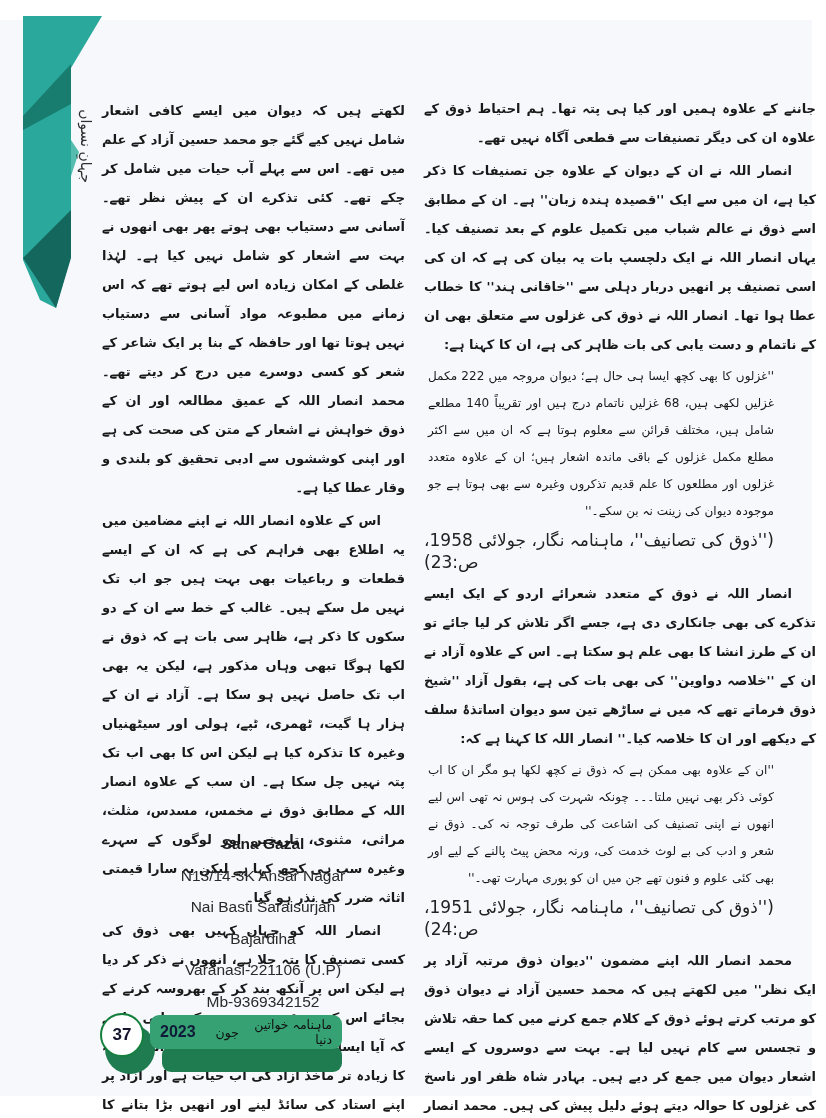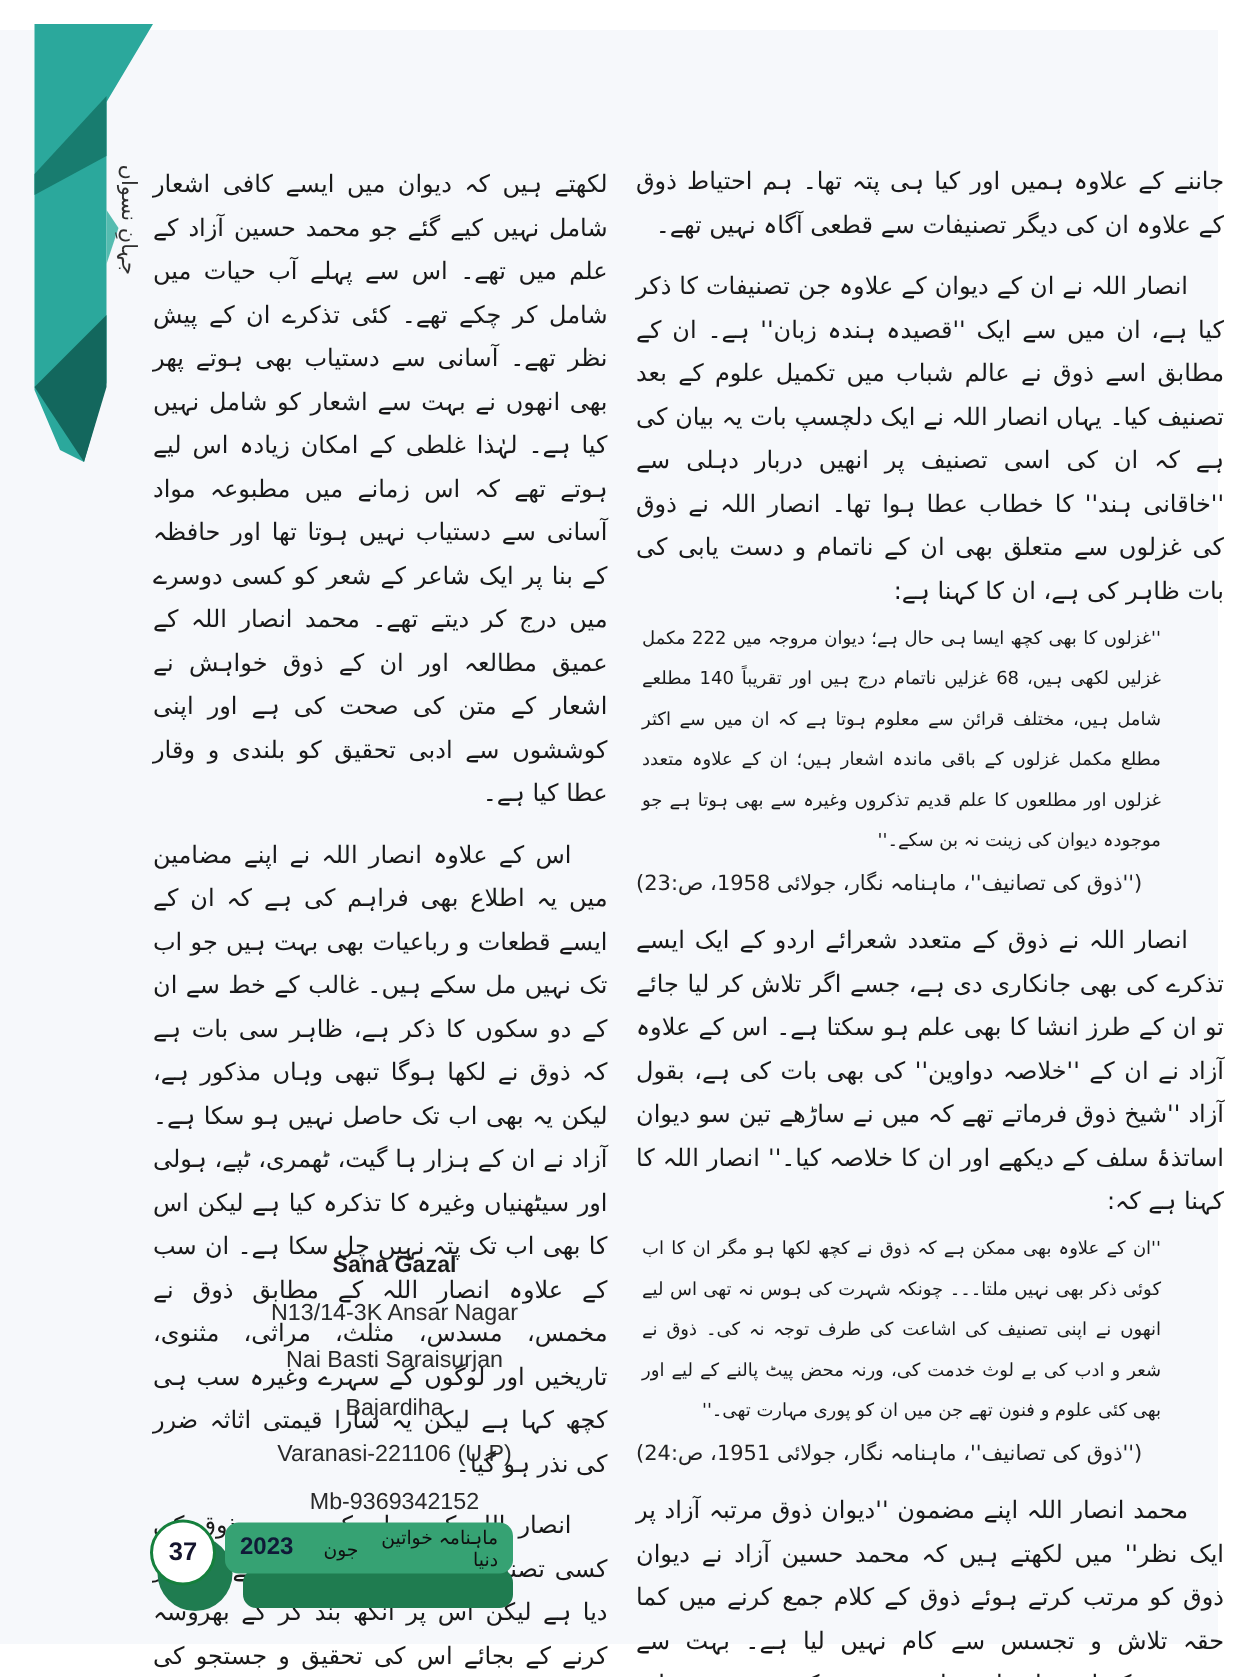--- a/index.html
+++ b/index.html
@@ -16,27 +16,27 @@
   .side-label{
     position:absolute;left:38px;top:138px;width:96px;
     transform:rotate(90deg);transform-origin:center;
     direction:rtl;font-size:14px;color:#2e2e2e;text-align:center;
     letter-spacing:1px;white-space:nowrap;
   }
   
   .col{position:absolute;direction:rtl;text-align:justify;color:#191919;}
   .col-right{left:424px;top:94px;width:392px;}
   .col-left{left:102px;top:96px;width:303px;}
-  .urdu-para{font-size:16px;line-height:29px;margin:12px 0 4px 0;}
+  .urdu-para{font-size:13px;line-height:29px;margin:0 0 4px 0;font-weight:bold;}
   .indent{text-indent:24px;}
   .urdu-quote{
     font-size:12px;line-height:27px;margin:2px 42px 4px 4px;
   }
   .citation{
-    font-size:14px;line-height:22px;margin:0 0 6px 0;
+    font-size:17px;line-height:22px;margin:0 0 6px 0;
     text-align:left;color:#222;
   }
   
   .author{
     position:absolute;left:113px;top:828px;width:300px;
     font-family:"Liberation Sans",sans-serif;font-size:15.5px;
     line-height:31.5px;color:#2a2a2a;direction:ltr;text-align:center;
   }
   .author .name{font-weight:bold;color:#1c1c1c;}
   

